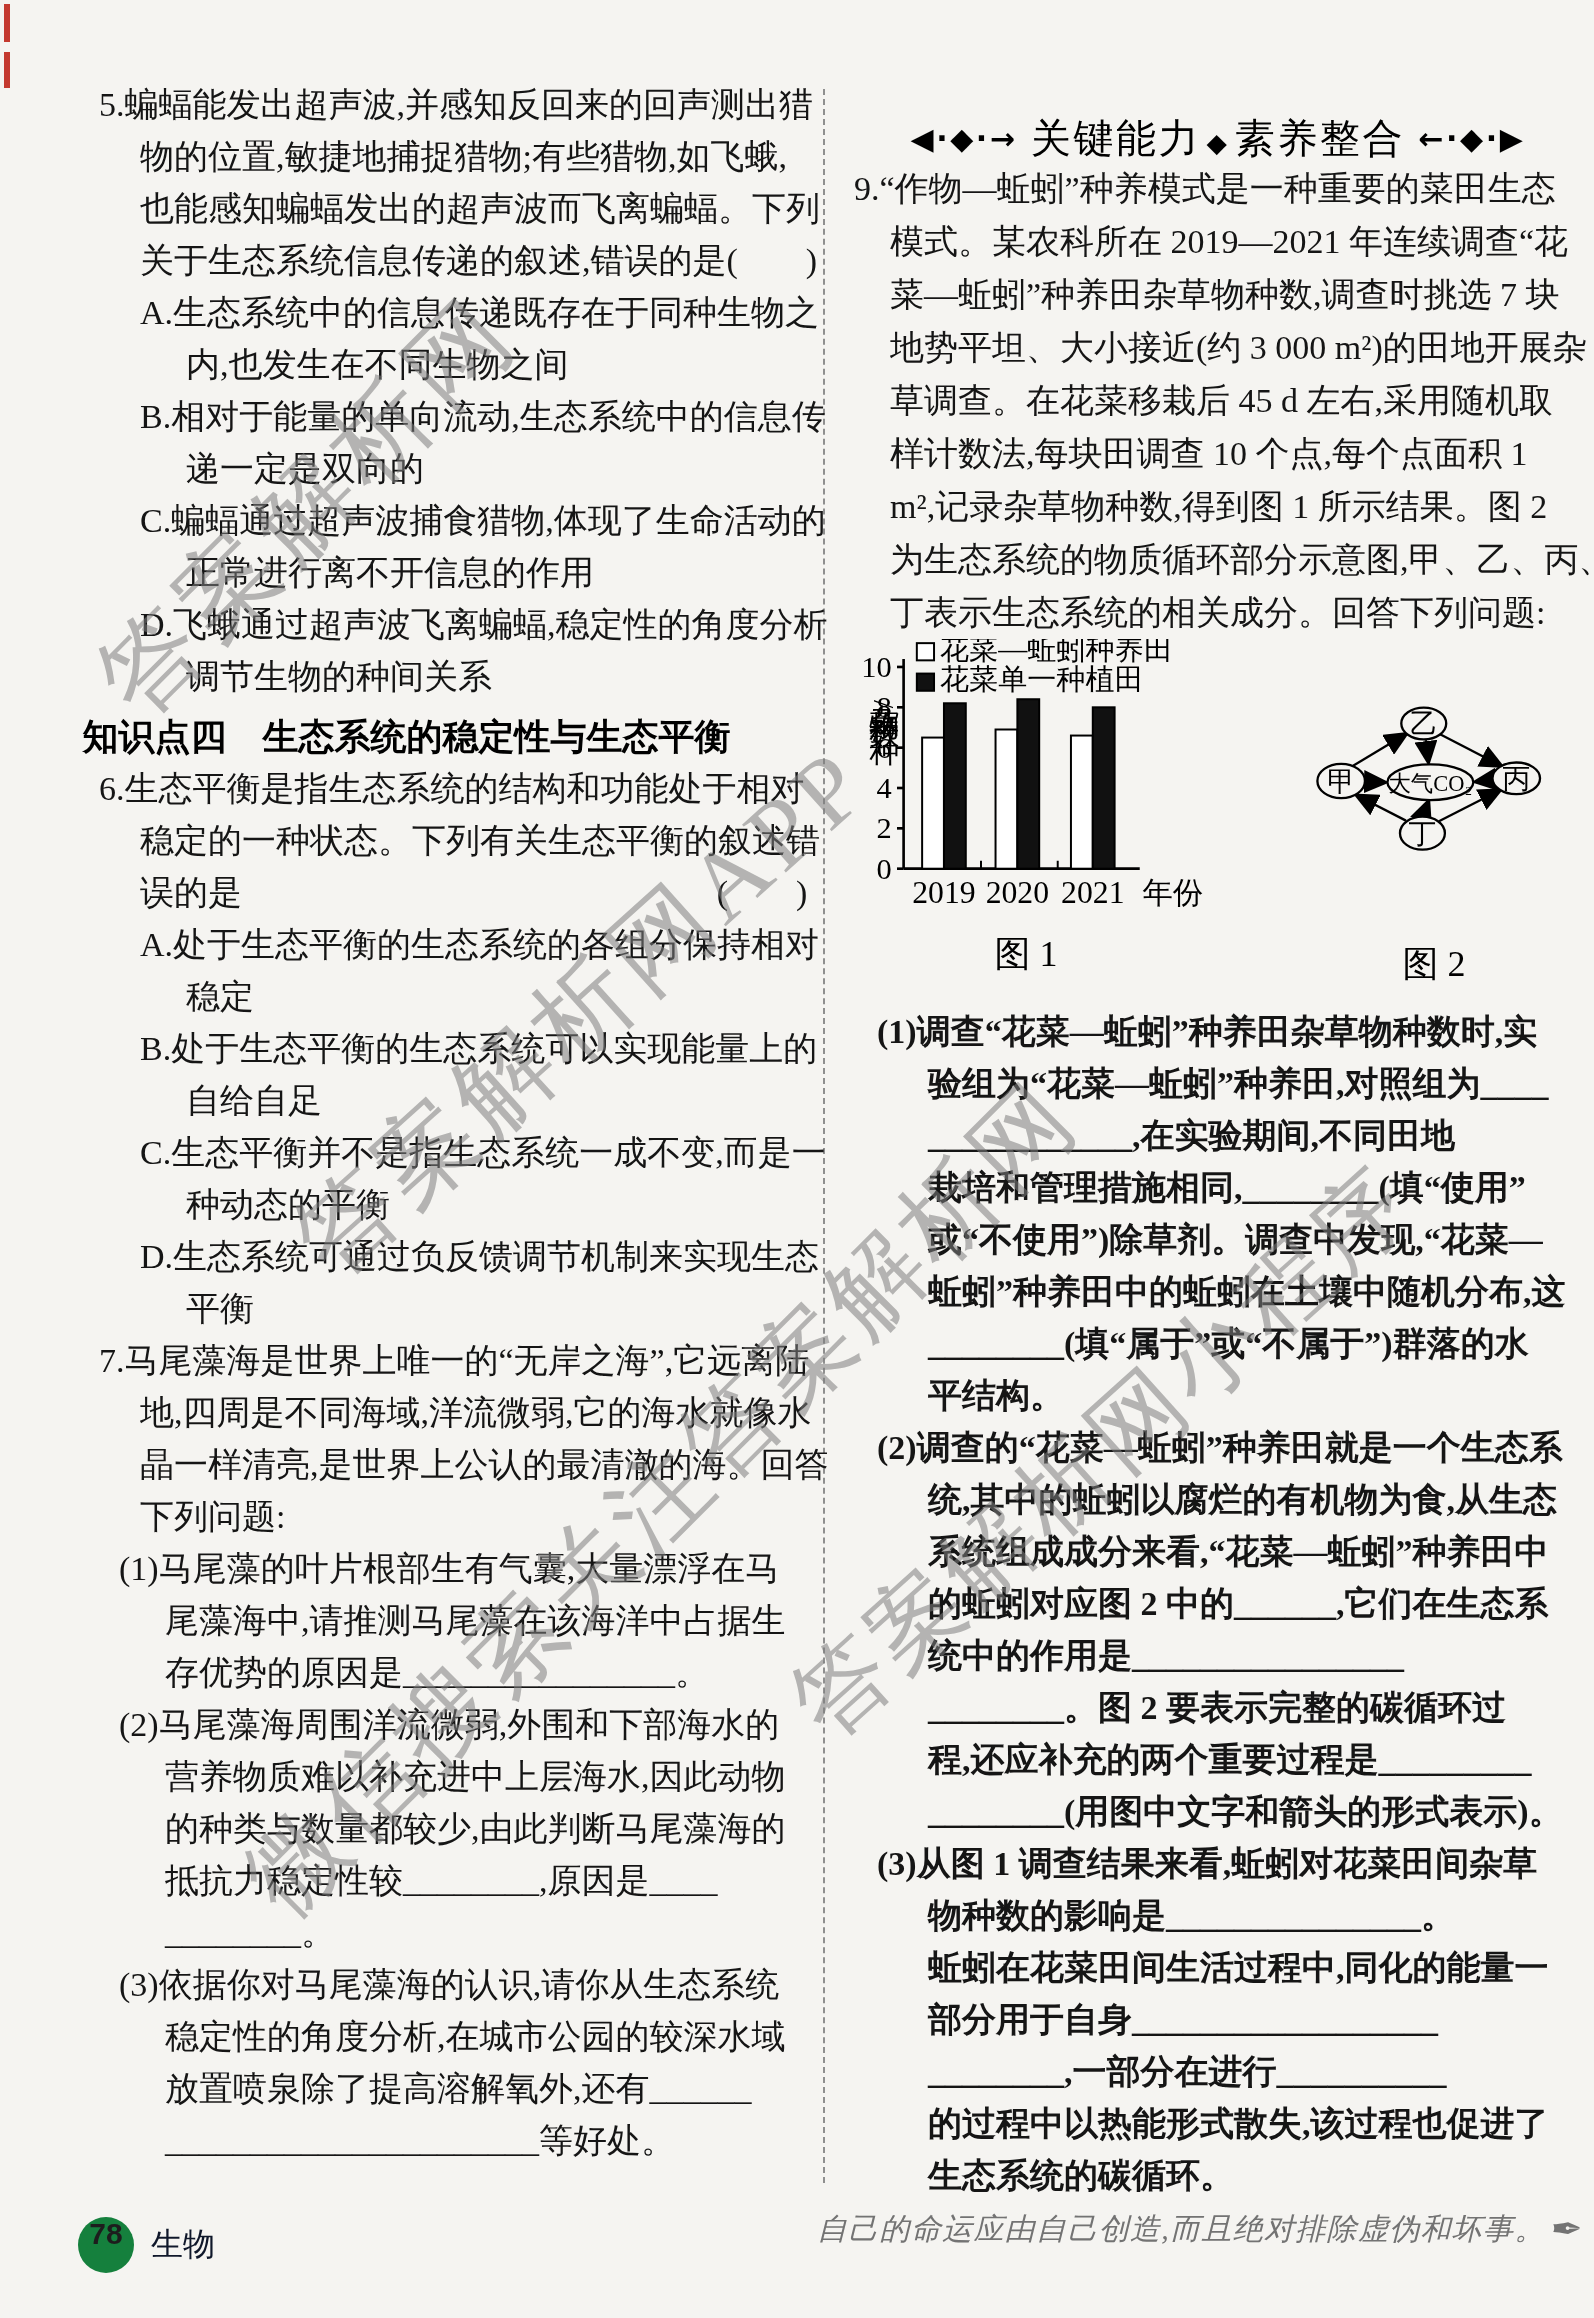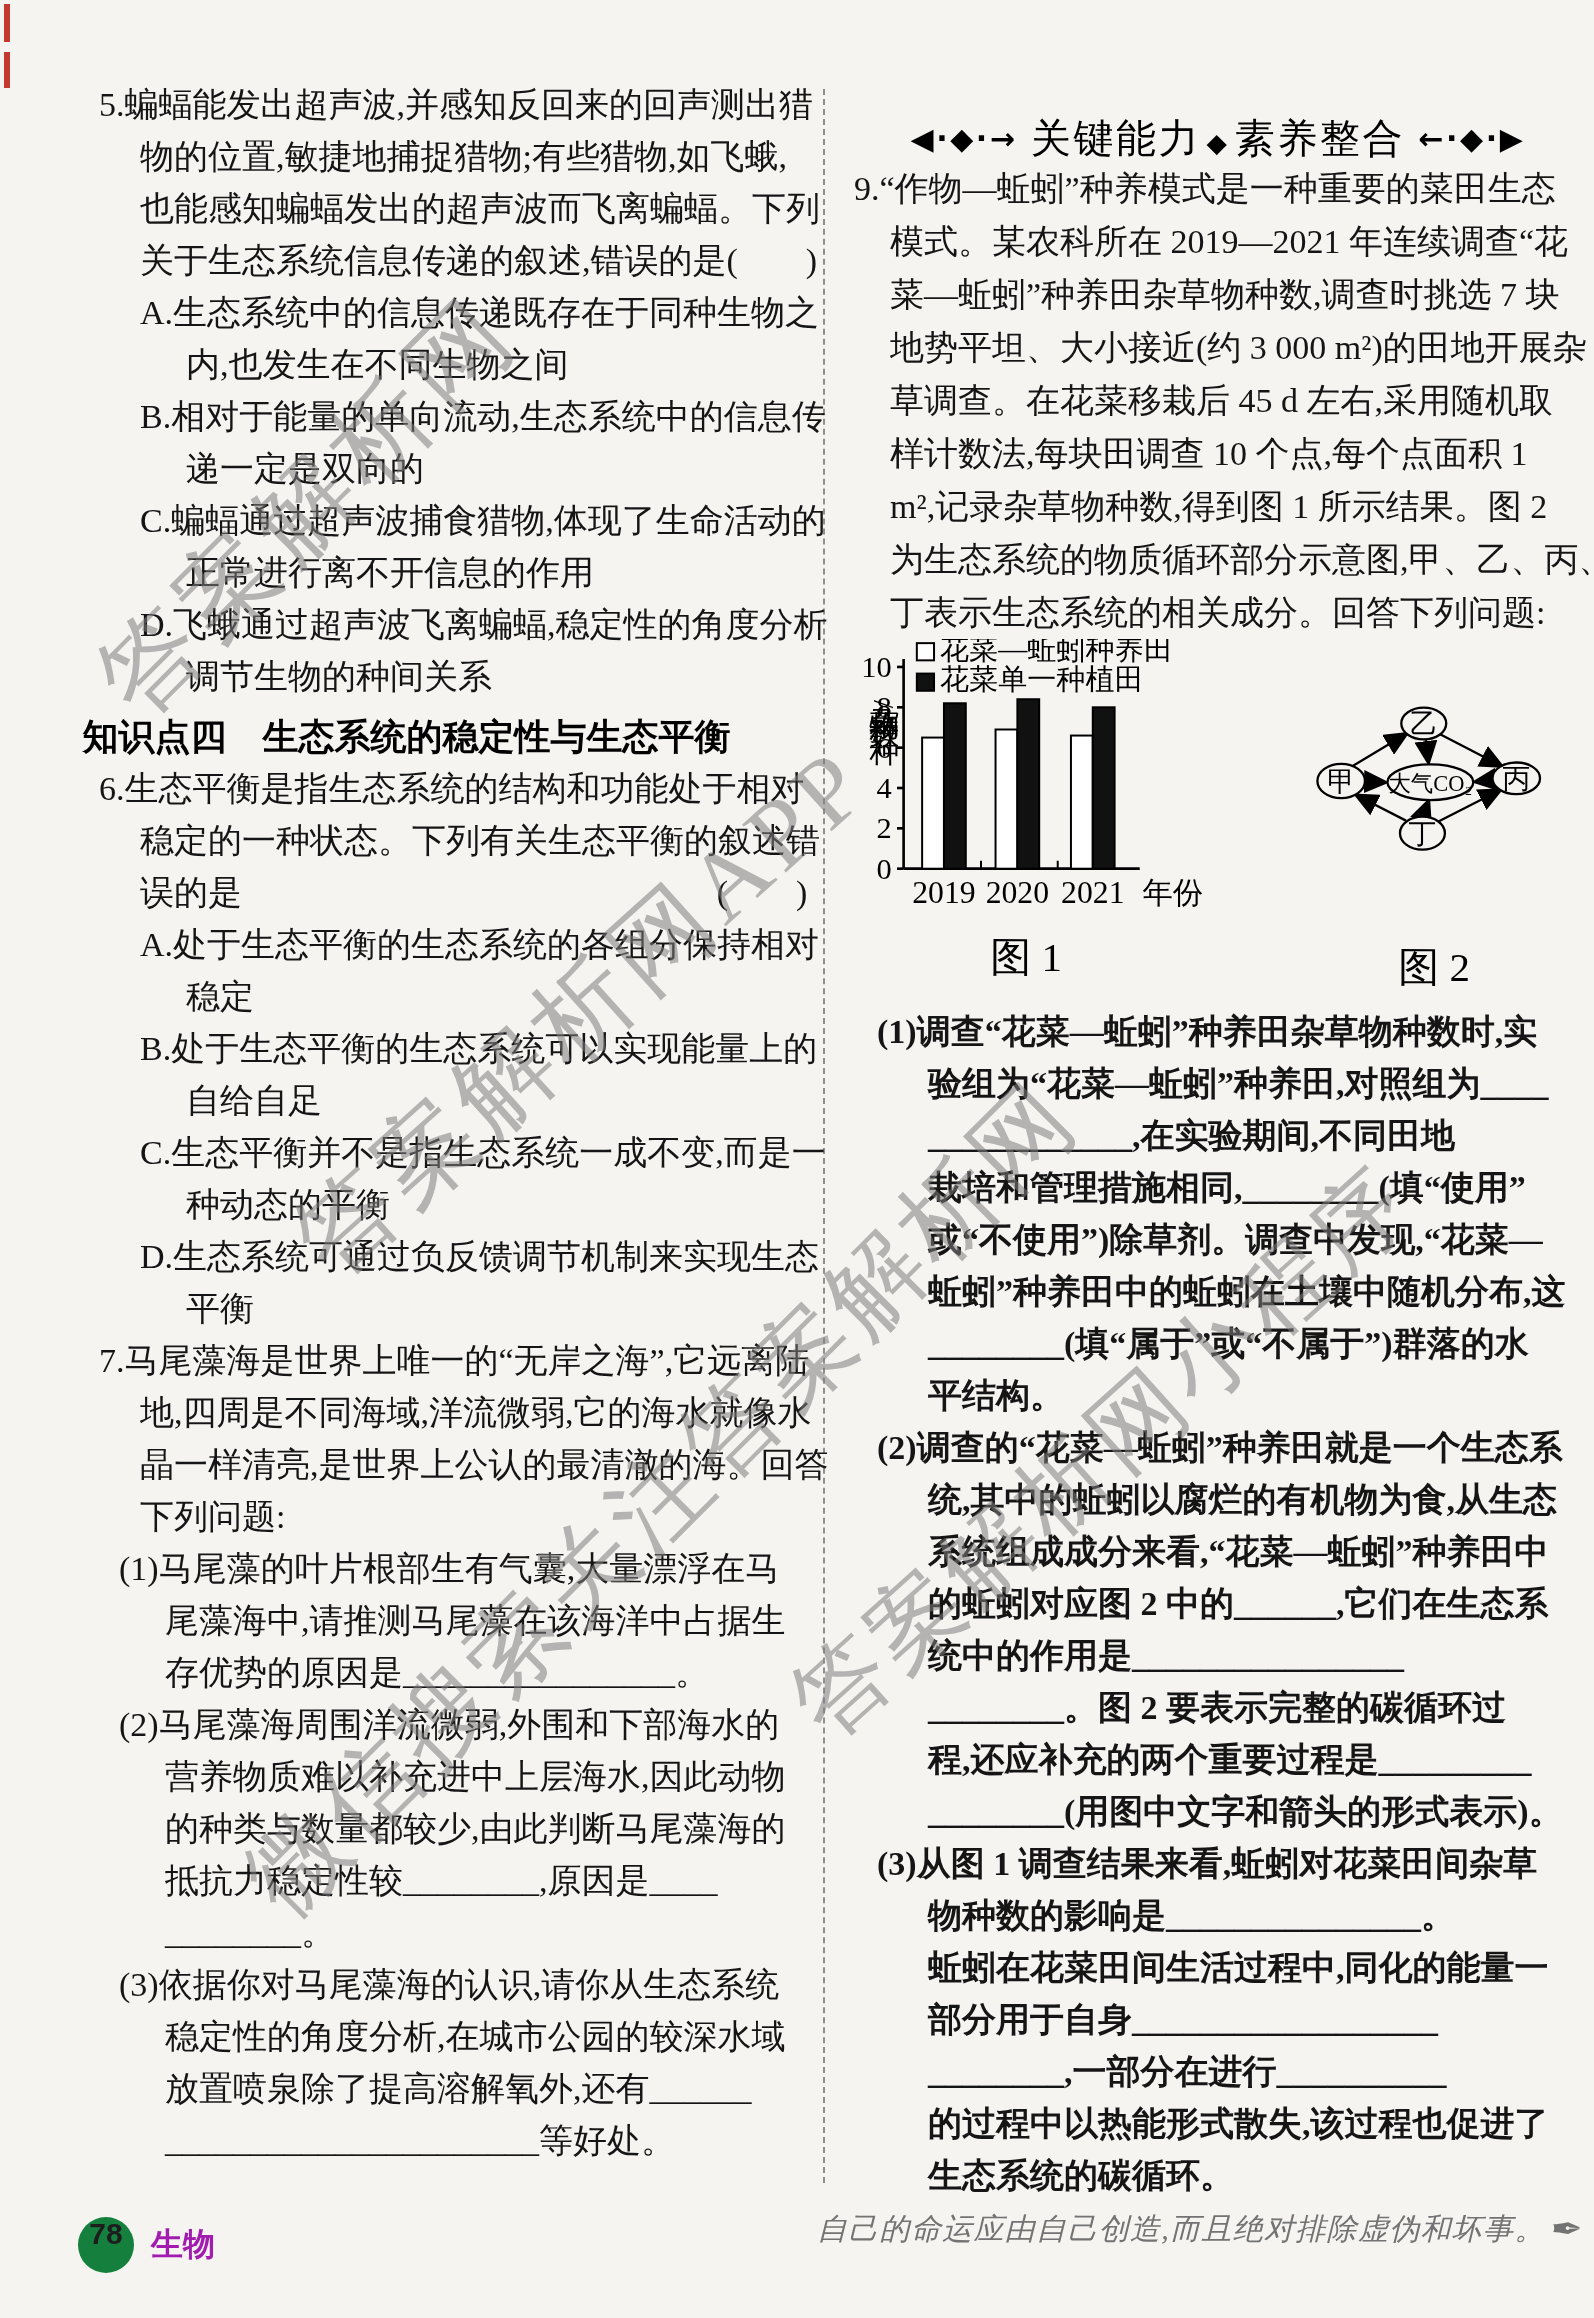--- a/index.html
+++ b/index.html
@@ -57,33 +57,33 @@
   .banner .btitle{font-family:"Liberation Sans",sans-serif;font-weight:normal;font-size:40px;letter-spacing:2.6px;}
   .banner .bsep{font-size:26.5px;padding:0 5.3px;font-family:"DejaVu Sans",sans-serif;}
   .stem{position:absolute;top:69px;left:0;width:100%;}
   .figures{position:absolute;top:546px;left:0;width:100%;height:367px;}
   .subs{position:absolute;top:913px;left:0;width:100%;}
 
   
   .chart-wrap{position:absolute;left:0;top:0;width:463px;height:361px;}
   .ylab{position:absolute;left:9.3px;top:41px;writing-mode:vertical-rl;text-orientation:mixed;
         font-size:30px;letter-spacing:4px;color:#000;}
-  .cap{position:absolute;font-size:41px;color:#000;text-align:center;}
+  .cap{position:absolute;font-size:36px;color:#000;text-align:center;}
   .cap1{left:0;top:291px;width:344px;}
   .cap2{left:0;top:301px;width:100%;}
 
   
   .diagram-wrap{position:absolute;left:433px;top:0;width:294px;height:367px;}
 
   
   .footer-left{position:absolute;left:78px;top:2215px;height:60px;display:flex;align-items:center;}
   .badge{width:56px;height:56px;border-radius:50%;background:#15803d;display:flex;
          align-items:flex-start;justify-content:center;font-family:"Liberation Sans",sans-serif;
          font-size:30px;font-weight:bold;color:#1d1d1d;position:relative;}
-  .subject{margin-left:17px;font-size:32px;color:#a21caf;font-family:"Liberation Sans",sans-serif;font-weight:bold;}
+  .subject{margin-left:17px;font-size:32px;color:#0f172a;font-family:"Liberation Sans",sans-serif;}
   .footer-right{position:absolute;left:817px;top:2207px;width:771px;display:flex;
       align-items:center;gap:5px;font-family:"Liberation Serif",serif;font-style:italic;
       font-size:30px;color:#737373;letter-spacing:1.3px;}
   .ink{font-style:normal;font-size:38px;font-family:"DejaVu Sans",sans-serif;}
 
   svg text{font-family:"Liberation Serif",serif;fill:#000;}
 </style>
 </head>
 <body>
 

